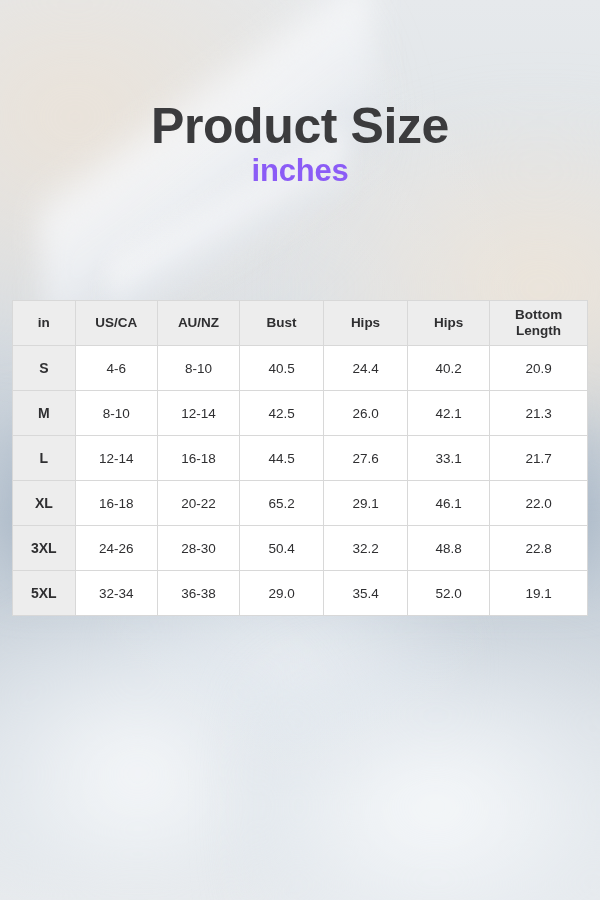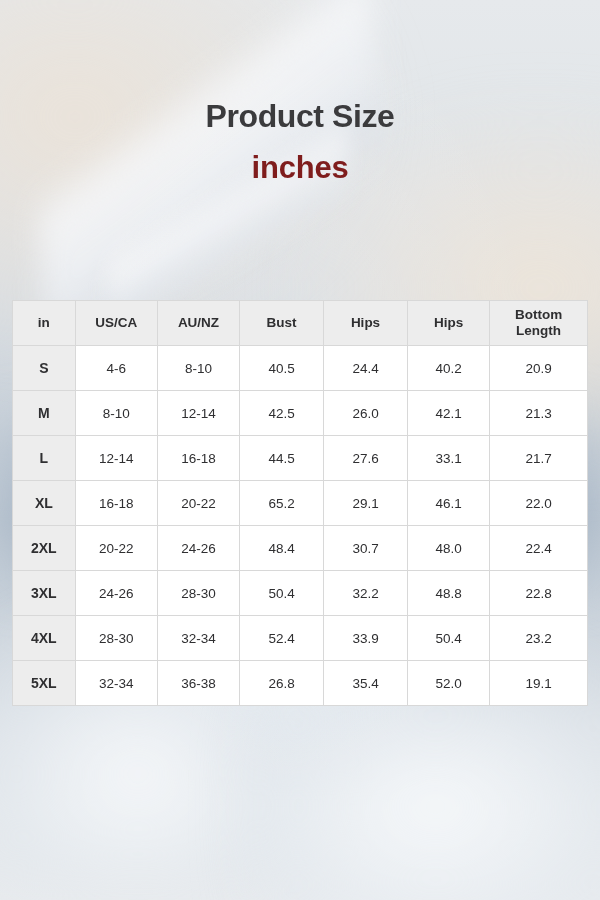--- a/index.html
+++ b/index.html
@@ -126,31 +126,30 @@
     flex-direction: column;
     align-items: center;
   }
 
   #title-block {
     margin-top: 100px;
     text-align: center;
     user-select: none;
   }
   #page-title {
-    font-size: 32px;
+    font-size: 50px;
     font-weight: 700;
     letter-spacing: -0.4px;
     color: #3b3b3d;
     line-height: 1.05;
   }
   #page-subtitle {
-    margin-top: 16px;
     font-size: 31px;
     font-weight: 700;
-    color: #7f1d1d;
+    color: #8b5cf6;
     letter-spacing: -0.2px;
   }
 
   #size-table-wrap {
     position: absolute;
     top: 300px;
     left: 12px;
     width: 576px;
   }
   table#size-table {
@@ -269,51 +268,33 @@
         <tr>
           <th>XL</th>
           <td>16-18</td>
           <td>20-22</td>
           <td>65.2</td>
           <td>29.1</td>
           <td>46.1</td>
           <td>22.0</td>
         </tr>
         <tr>
-          <th>2XL</th>
-          <td>20-22</td>
-          <td>24-26</td>
-          <td>48.4</td>
-          <td>30.7</td>
-          <td>48.0</td>
-          <td>22.4</td>
-        </tr>
-        <tr>
           <th>3XL</th>
           <td>24-26</td>
           <td>28-30</td>
           <td>50.4</td>
           <td>32.2</td>
           <td>48.8</td>
           <td>22.8</td>
         </tr>
         <tr>
-          <th>4XL</th>
-          <td>28-30</td>
-          <td>32-34</td>
-          <td>52.4</td>
-          <td>33.9</td>
-          <td>50.4</td>
-          <td>23.2</td>
-        </tr>
-        <tr>
           <th>5XL</th>
           <td>32-34</td>
           <td>36-38</td>
-          <td>26.8</td>
+          <td>29.0</td>
           <td>35.4</td>
           <td>52.0</td>
           <td>19.1</td>
         </tr>
       </tbody>
     </table>
   </div>
 
 </div>
 

